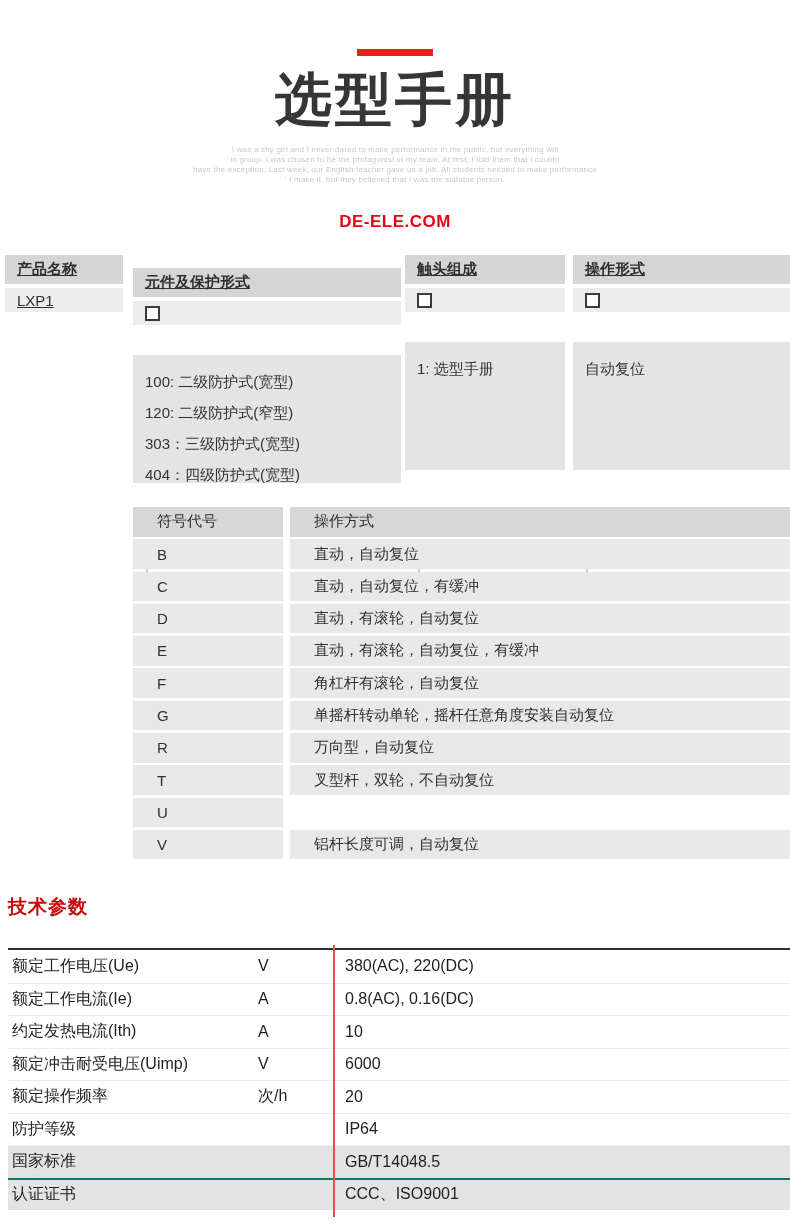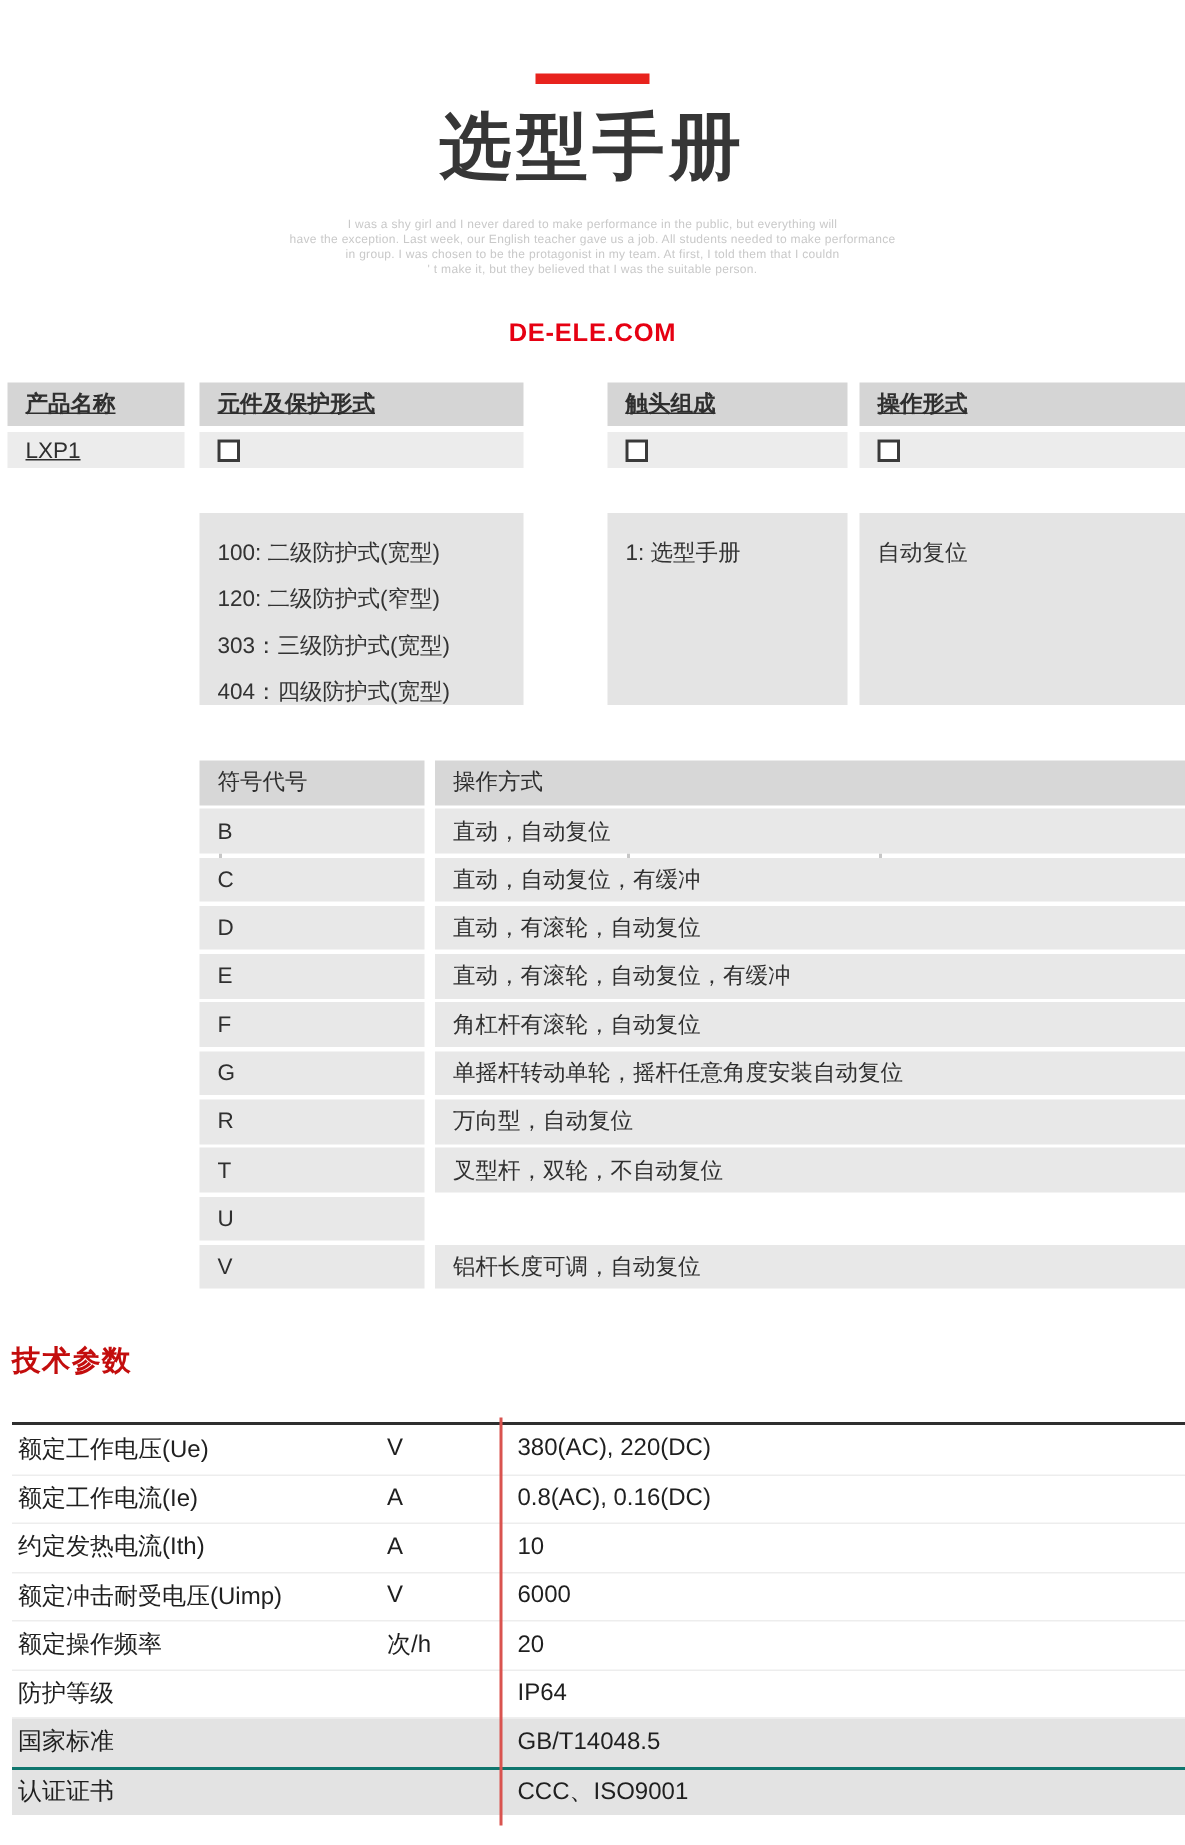--- a/index.html
+++ b/index.html
@@ -23,21 +23,21 @@
     width: 100%;
     text-align: center;
   }
   .red-bar {
     width: 76px; height: 7px;
     margin: 0 auto;
     background: #e8231d;
   }
   .page-title {
     margin-top: 13px;
-    font-size: 48px;
+    font-size: 57px;
     line-height: 60px;
     font-weight: 700;
     letter-spacing: 3px;
     color: #363636;
   }
   .tagline {
     margin-top: 16px;
     font-size: 8px;
     line-height: 10px;
     color: #c9c9c9;
@@ -61,21 +61,21 @@
     position: absolute;
     font-size: 15px;
     display: flex;
     align-items: center;
     padding-left: 12px;
     text-decoration: underline;
   }
   .sel-head { top: 0; height: 29px; background: #d5d5d5; font-weight: 700; color: #2f2f2f; }
   .sel-row  { top: 33px; height: 24px; background: #ececec; color: #2f2f2f; }
   .c1 { left: 0;   width: 118px; }
-  .c2 { left: 128px; width: 216px; }
+  .c2 { left: 128px; width: 268px; margin-top: 13px; }
   .c3 { left: 400px; width: 160px; }
   .c4 { left: 568px; width: 217px; }
   .chk {
     display: inline-block;
     width: 15px; height: 15px;
     border: 2px solid #3a3a3a;
     background: #ffffff;
   }
   .arrow {
     position: absolute;
@@ -120,21 +120,21 @@
   .sym-row {
     height: 29.5px;
     margin-bottom: 2.8px;
     position: relative;
   }
   .sym-cell {
     position: absolute;
     top: 0; height: 100%;
     display: flex;
     align-items: center;
-    padding-left: 12px;
+    padding-left: 24px;
     font-size: 15px;
     color: #2f2f2f;
     background: #e8e8e8;
   }
   .sym-c1 { left: 0; width: 150px; }
   .sym-c2 { left: 157px; width: 500px; }
   .sym-head .sym-cell { background: #d7d7d7; }
 
   
   .tech-heading {
@@ -174,22 +174,22 @@
 </head>
 <body>
 
 <div id="page">
 
   <div class="header-block">
     <div class="red-bar"></div>
     <div class="page-title">选型手册</div>
     <div class="tagline">
       <div>I was a shy girl and I never dared to make performance in the public, but everything will</div>
+      <div>in group. I was chosen to be the protagonist in my team. At first, I told them that I couldn</div>
       <div>have the exception. Last week, our English teacher gave us a job. All students needed to make performance</div>
-      <div>in group. I was chosen to be the protagonist in my team. At first, I told them that I couldn</div>
       <div>' t make it, but they believed that I was the suitable person.</div>
     </div>
     <div class="brand">DE-ELE.COM</div>
   </div>
 
   <div class="selector-table">
     <div class="sel-cell sel-head c1">产品名称</div>
     <div class="sel-cell sel-head c2">元件及保护形式</div>
     <div class="sel-cell sel-head c3">触头组成</div>
     <div class="sel-cell sel-head c4">操作形式</div>

